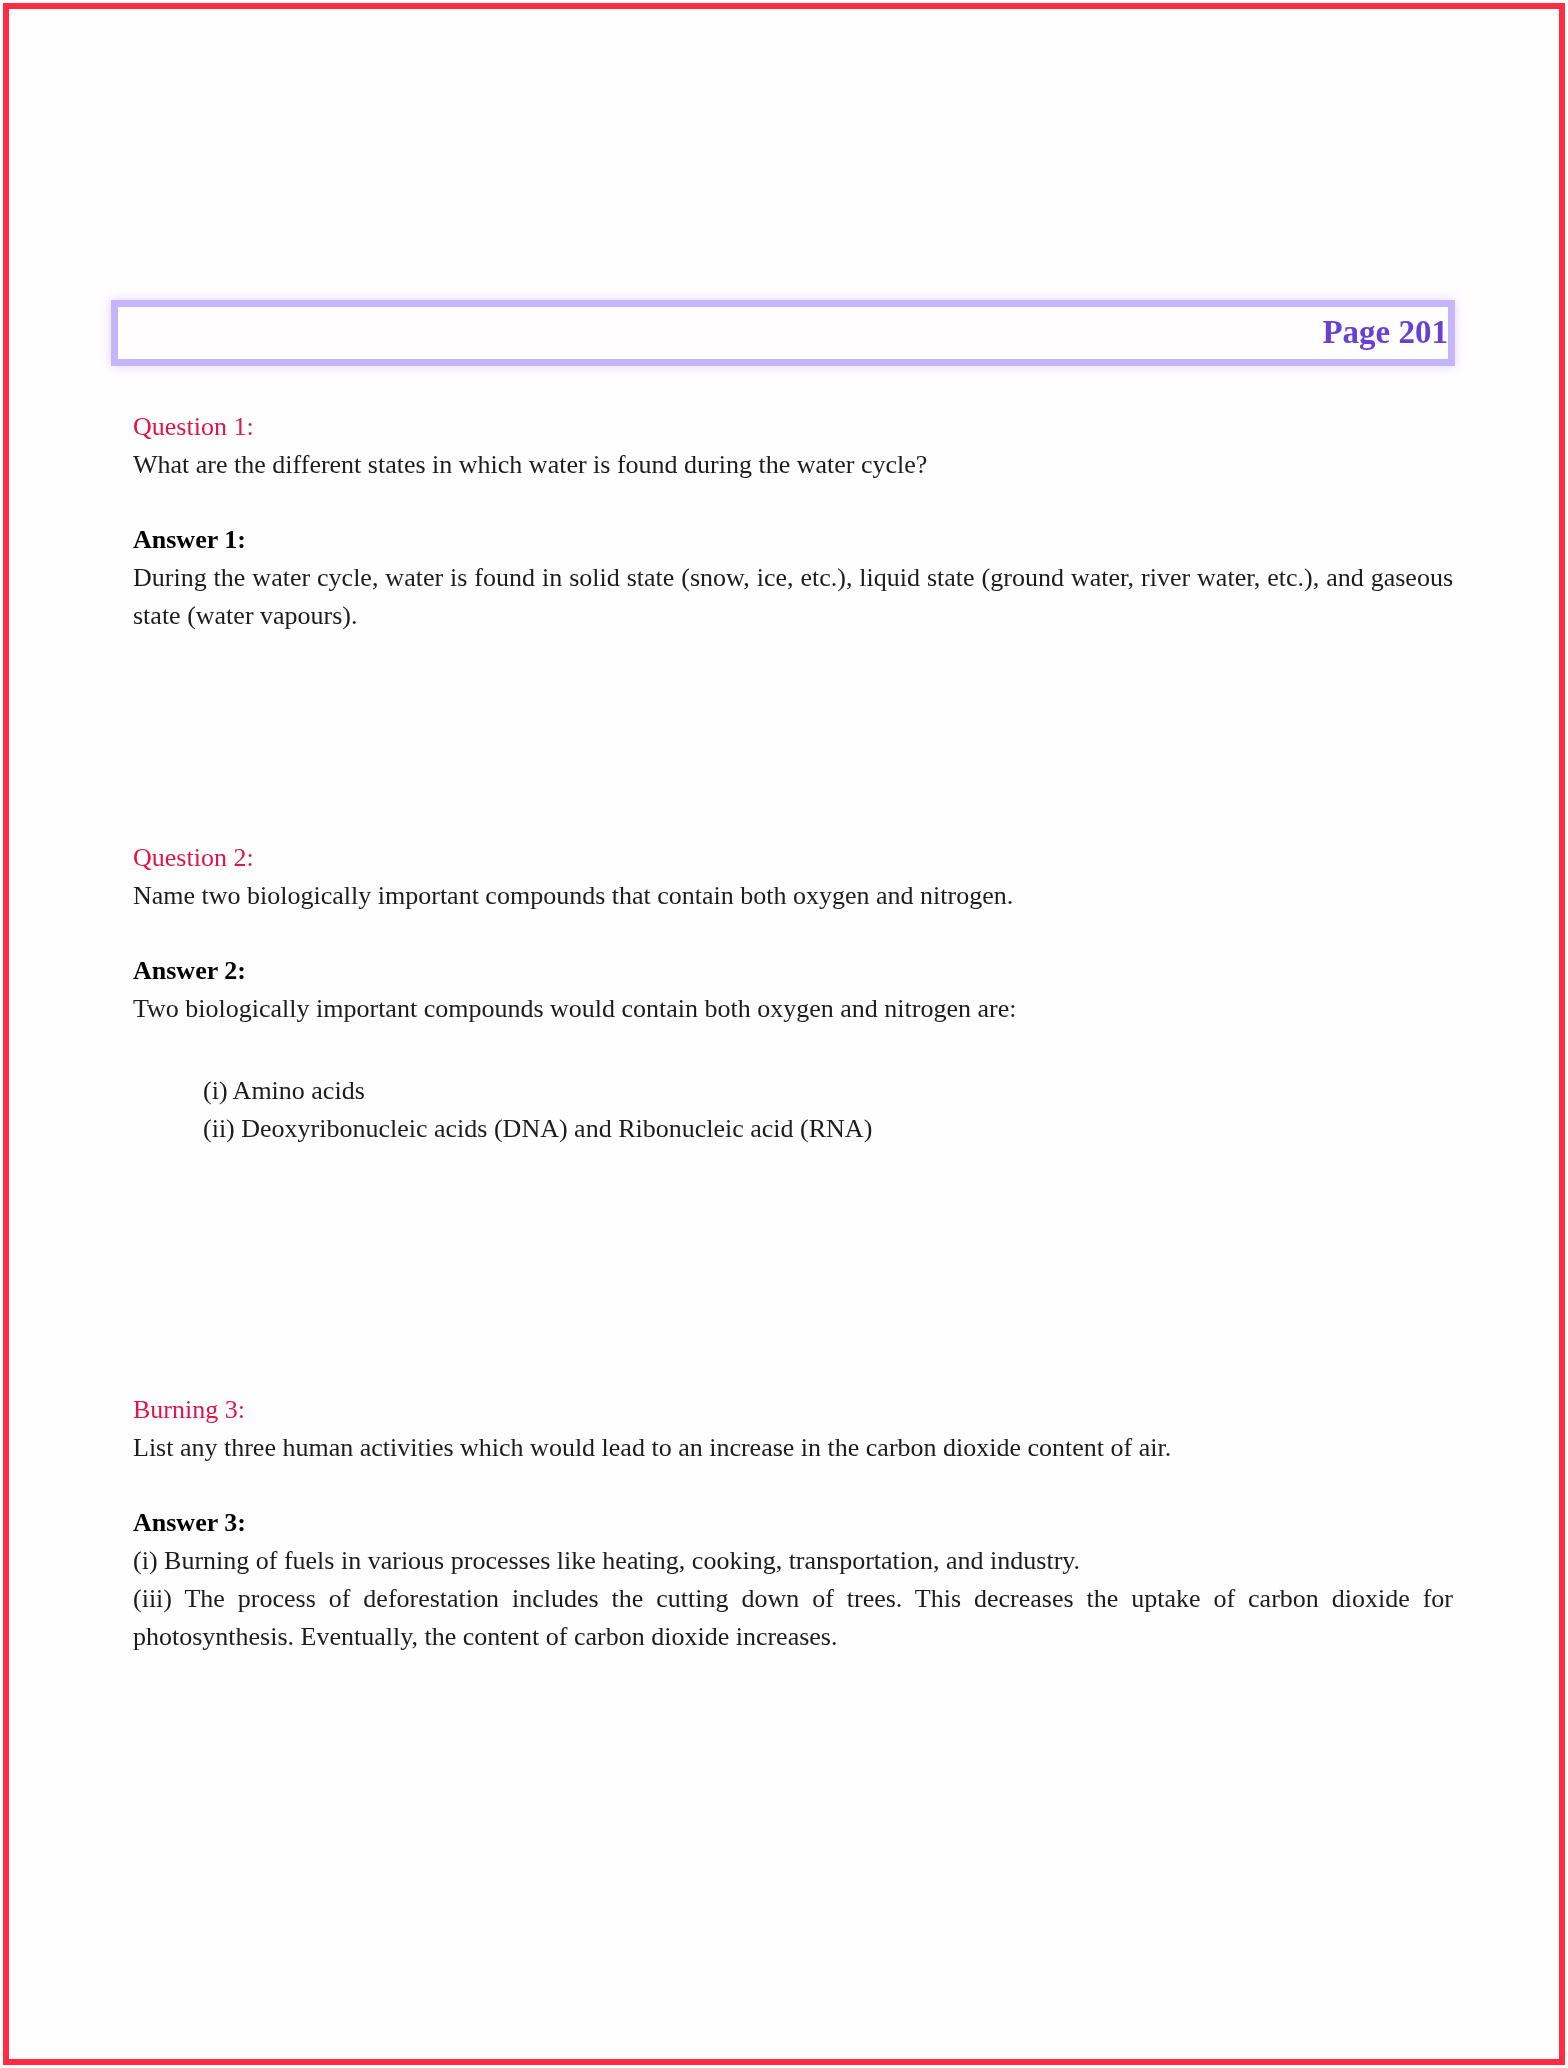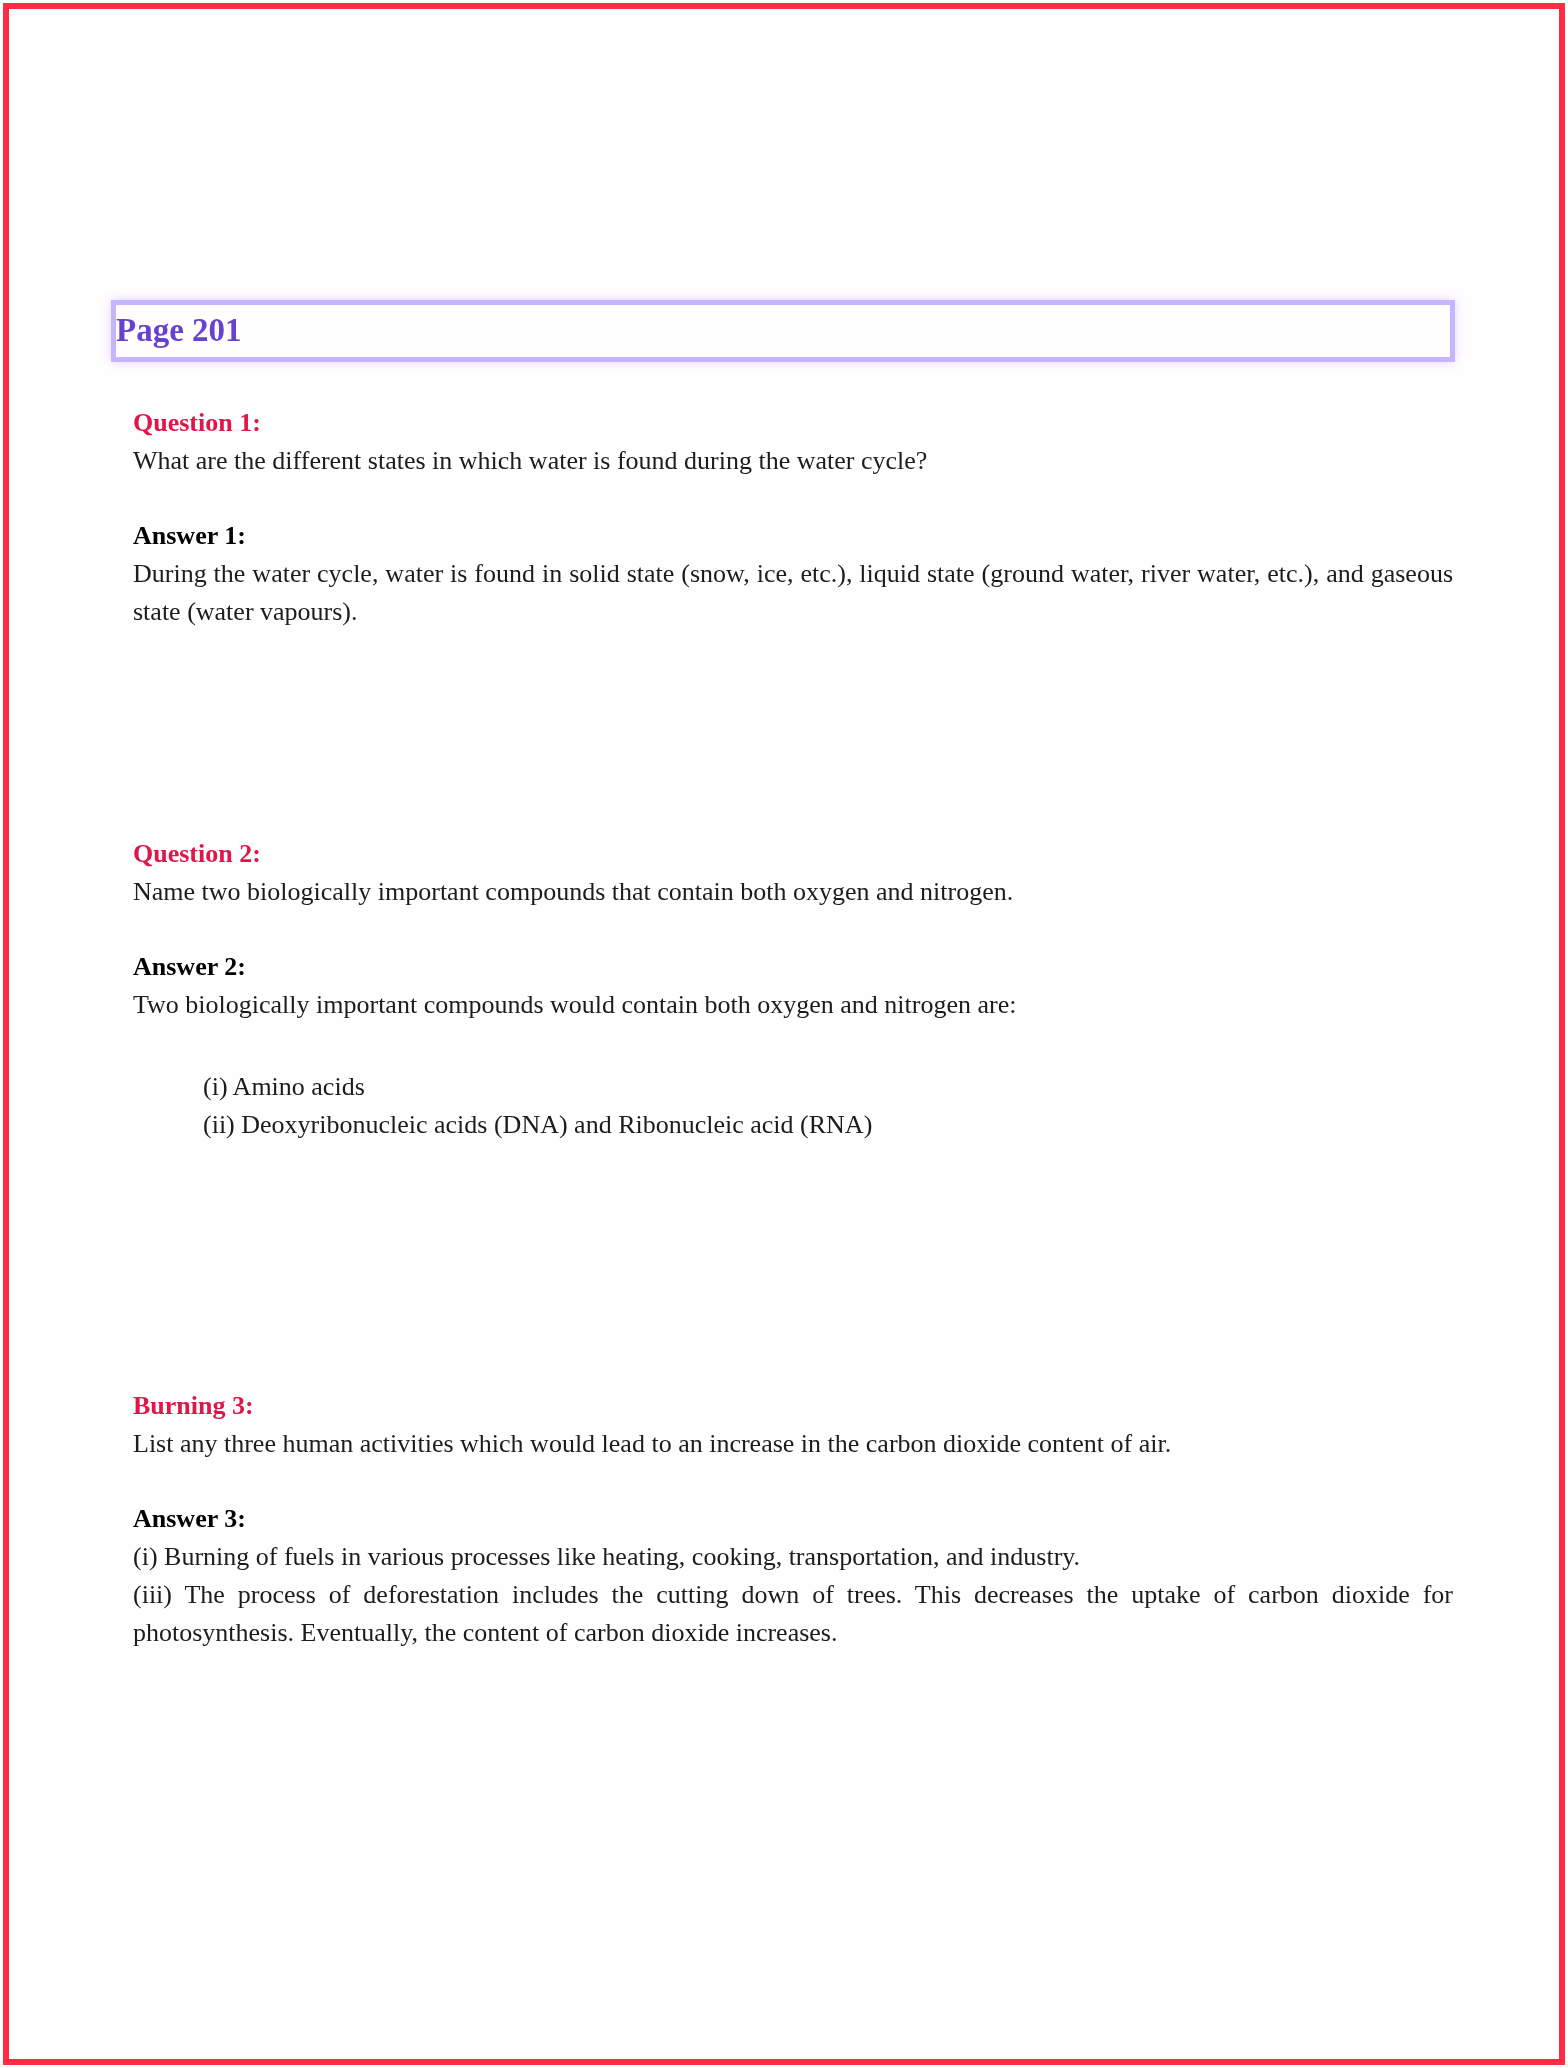--- a/index.html
+++ b/index.html
@@ -13,40 +13,40 @@
     width: 1562px;
     height: 2062px;
     margin: 3px;
     border: 6px solid #ff2b43;
     background: #fffefe;
     overflow: hidden;
   }
   .header-box {
     box-sizing: border-box;
     margin: 291px 104px 0 102px;
-    border: 5px solid #c4b5fd;
+    border: 7px solid #c4b5fd;
     background: #fffdfe;
-    text-align: left;
+    text-align: right;
     padding: 5px 0 7px 0;
     box-shadow: 0 0 10px rgba(150, 80, 240, 0.25);
   }
   .header-title {
     font-size: 33px;
     font-weight: bold;
     color: #6742d1;
     line-height: 40px;
   }
   .content {
     padding: 42px 106px 0 124px;
     font-size: 26px;
     line-height: 38px;
     color: #1c1c1c;
   }
   .q-label {
-    font-weight: bold;
+    font-weight: normal;
     color: #e11548;
   }
   .a-label {
     font-weight: bold;
     color: #000000;
     margin-top: 37px;
   }
   .q-text, .a-text, .a-line {
     text-align: justify;
   }

